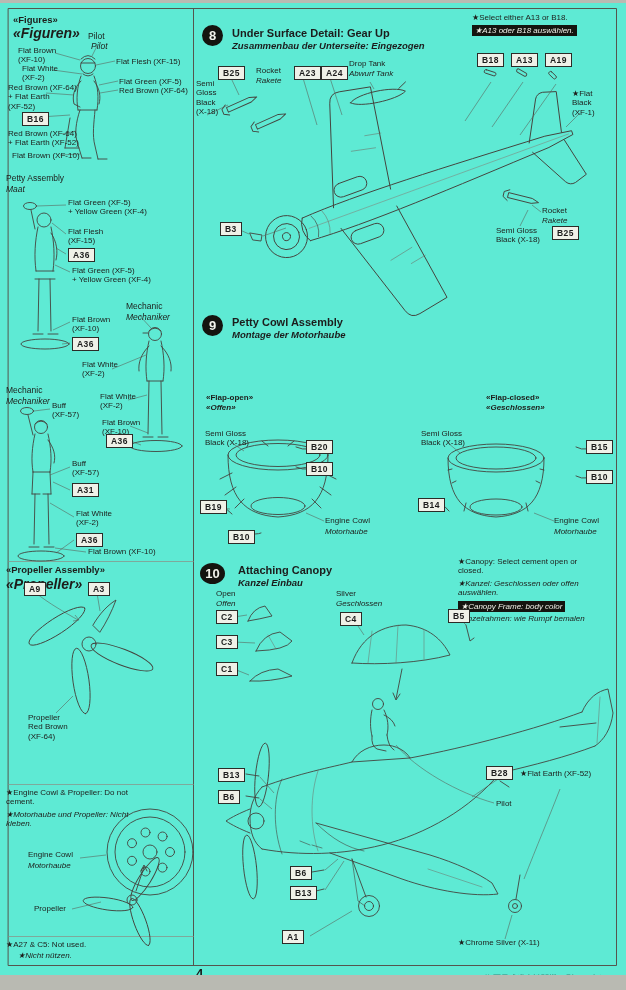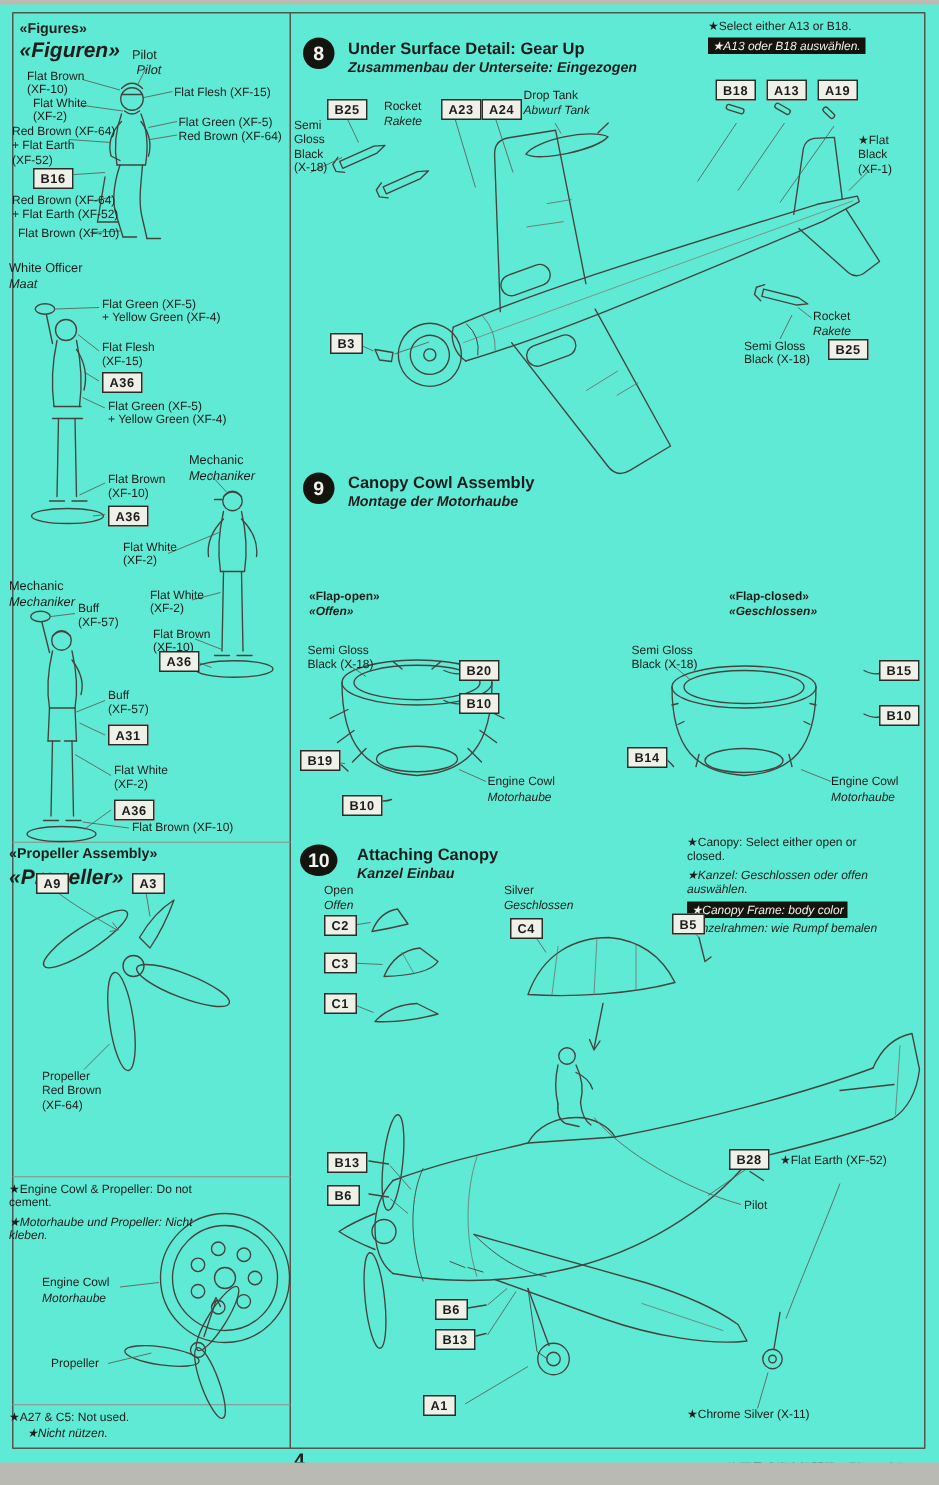--- a/index.html
+++ b/index.html
@@ -348,21 +348,21 @@
 <div class="lbl" style="left:119px;top:74px">Flat Green (XF-5)</div>
 <div class="lbl" style="left:119px;top:83px">Red Brown (XF-64)</div>
 <div class="lbl" style="left:8px;top:80px">Red Brown (XF-64)
 + Flat Earth
 (XF-52)</div>
 <div class="part" style="left:22px;top:109px">B16</div>
 <div class="lbl" style="left:8px;top:126px">Red Brown (XF-64)
 + Flat Earth (XF-52)</div>
 <div class="lbl" style="left:12px;top:148px">Flat Brown (XF-10)</div>
 
-<div class="lbl name" style="left:6px;top:170px">White Officer</div>
+<div class="lbl name" style="left:6px;top:170px">Petty Assembly</div>
 <div class="lbl name it" style="left:6px;top:181px">Maat</div>
 <div class="lbl" style="left:68px;top:195px">Flat Green (XF-5)
 + Yellow Green (XF-4)</div>
 <div class="lbl" style="left:68px;top:224px">Flat Flesh
 (XF-15)</div>
 <div class="part" style="left:68px;top:245px">A36</div>
 <div class="lbl" style="left:72px;top:263px">Flat Green (XF-5)
 + Yellow Green (XF-4)</div>
 <div class="lbl" style="left:72px;top:312px">Flat Brown
 (XF-10)</div>
@@ -431,21 +431,21 @@
 Black
 (XF-1)</div>
 <div class="part" style="left:220px;top:219px">B3</div>
 <div class="lbl" style="left:542px;top:203px">Rocket</div>
 <div class="lbl it" style="left:542px;top:213px">Rakete</div>
 <div class="lbl" style="left:496px;top:223px">Semi Gloss
 Black (X-18)</div>
 <div class="part" style="left:552px;top:223px">B25</div>
 
 <div class="stepnum" style="left:202px;top:312px">9</div>
-<div class="stitle" style="left:232px;top:313px">Canopy Cowl Assembly</div>
+<div class="stitle" style="left:232px;top:313px">Petty Cowl Assembly</div>
 <div class="stitle-de" style="left:232px;top:326px">Montage der Motorhaube</div>
 <div class="lbl b" style="left:206px;top:390px">«Flap-open»</div>
 <div class="lbl b it" style="left:206px;top:400px">«Offen»</div>
 <div class="lbl b" style="left:486px;top:390px">«Flap-closed»</div>
 <div class="lbl b it" style="left:486px;top:400px">«Geschlossen»</div>
 <div class="lbl" style="left:205px;top:426px">Semi Gloss
 Black (X-18)</div>
 <div class="part" style="left:306px;top:437px">B20</div>
 <div class="part" style="left:306px;top:459px">B10</div>
 <div class="part" style="left:200px;top:497px">B19</div>
@@ -456,21 +456,21 @@
 Black (X-18)</div>
 <div class="part" style="left:586px;top:437px">B15</div>
 <div class="part" style="left:586px;top:467px">B10</div>
 <div class="part" style="left:418px;top:495px">B14</div>
 <div class="lbl" style="left:554px;top:513px">Engine Cowl</div>
 <div class="lbl it" style="left:554px;top:524px">Motorhaube</div>
 
 <div class="stepnum wide" style="left:200px;top:560px">10</div>
 <div class="stitle" style="left:238px;top:561px">Attaching Canopy</div>
 <div class="stitle-de" style="left:238px;top:574px">Kanzel Einbau</div>
-<div class="lbl" style="left:458px;top:554px">★Canopy: Select either open or
+<div class="lbl" style="left:458px;top:554px">★Canopy: Select cement open or
 closed.</div>
 <div class="lbl it" style="left:458px;top:576px">★Kanzel: Geschlossen oder offen
 auswählen.</div>
 <div class="lbl inv" style="left:458px;top:598px">★Canopy Frame: body color</div>
 <div class="lbl it" style="left:458px;top:611px">Kanzelrahmen: wie Rumpf bemalen</div>
 <div class="lbl" style="left:216px;top:586px">Open</div>
 <div class="lbl it" style="left:216px;top:596px">Offen</div>
 <div class="part" style="left:216px;top:607px">C2</div>
 <div class="part" style="left:216px;top:632px">C3</div>
 <div class="part" style="left:216px;top:659px">C1</div>

